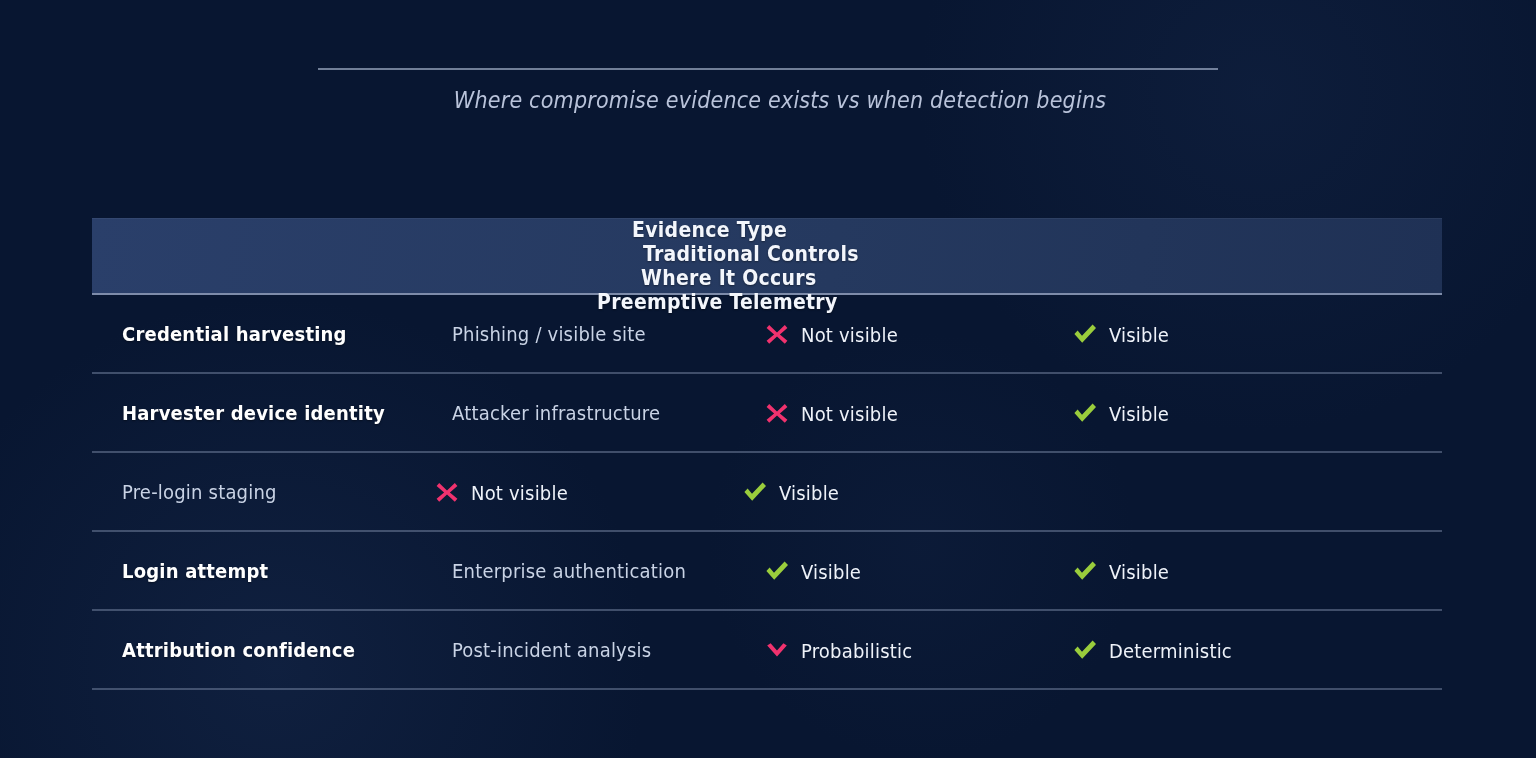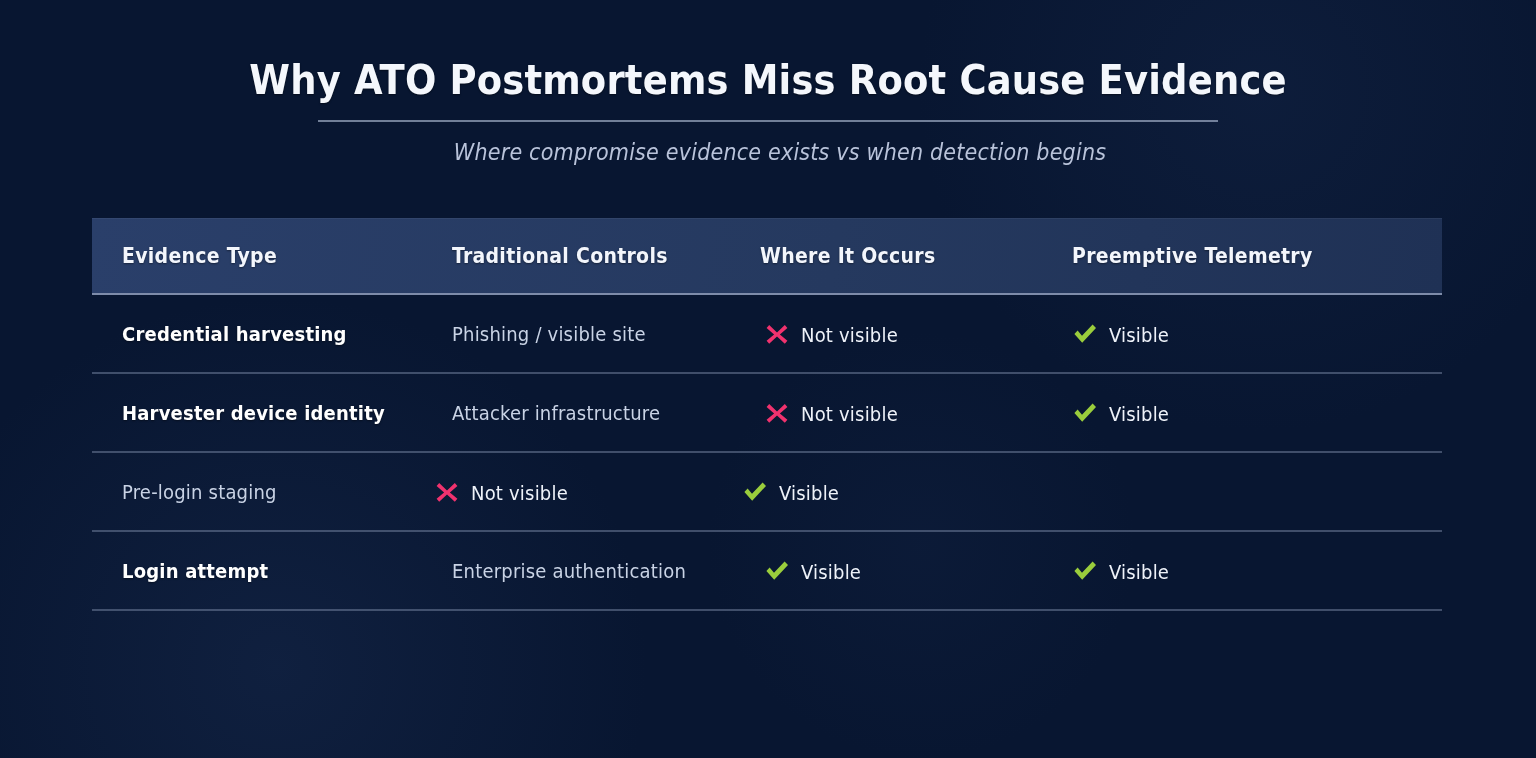--- a/index.html
+++ b/index.html
@@ -69,20 +69,21 @@
     width: 1350px;
   }
 
   .thead {
     display: flex;
     align-items: center;
     height: 75px;
     background: linear-gradient(100deg, #2A3F6A 0%, #25395F 55%, #1F3155 100%);
     border-bottom: 2px solid #7E8CAA;
     box-shadow: inset 0 1px 0 rgba(255,255,255,0.05);
+    flex-direction: column;
   }
   .thead .th {
     font-size: 21px;
     font-weight: 700;
     color: #F3F6FC;
     letter-spacing: 0.3px;
     text-shadow: 0 1px 2px rgba(0,0,0,0.40);
   }
 
   .trow {
@@ -135,21 +136,20 @@
     display: block;
   }
   .icon svg { display: block; width: 26px; height: 26px; }
 </style>
 </head>
 <body>
 
 <div id="canvas">
 
   <div class="title-block">
-    <div class="main-title">Why ATO Postmortems Miss Root Cause Evidence</div>
     <div class="title-rule"></div>
     <div class="subtitle">Where compromise evidence exists vs when detection begins</div>
   </div>
 
   <div class="table">
 
     <div class="thead">
       <div class="th c1">Evidence Type</div>
       <div class="th c3">Traditional Controls</div>
       <div class="th c2">Where It Occurs</div>
@@ -229,16 +229,36 @@
     </div>
     <div class="c4 cell-status">
       <span class="icon">
               <svg viewBox="0 0 26 26" xmlns="http://www.w3.org/2000/svg">
                 <path d="M2.4 13.1 L5.6 9.6 L10.0 14.8 L20.6 3.6 L24.0 6.9 L10.2 21.8 Z" fill="#9ACD3C"></path>
               </svg>
             </span>
       <span class="status-text">Visible</span>
     </div>
   </div>
+        <div class="trow">
+    <div class="c1 cell-evidence">Attribution confidence</div>
+    <div class="c2 cell-where">Post-incident analysis</div>
+    <div class="c3 cell-status">
+      <span class="icon">
+              <svg viewBox="0 0 26 26" xmlns="http://www.w3.org/2000/svg">
+                <path d="M3.2 8.4 L6.6 6.2 L13.0 13.6 L19.4 6.2 L22.8 8.4 L13.0 19.6 Z" fill="#F0326E"></path>
+              </svg>
+            </span>
+      <span class="status-text">Probabilistic</span>
+    </div>
+    <div class="c4 cell-status">
+      <span class="icon">
+              <svg viewBox="0 0 26 26" xmlns="http://www.w3.org/2000/svg">
+                <path d="M2.4 13.1 L5.6 9.6 L10.0 14.8 L20.6 3.6 L24.0 6.9 L10.2 21.8 Z" fill="#9ACD3C"></path>
+              </svg>
+            </span>
+      <span class="status-text">Deterministic</span>
+    </div>
+  </div>
       </div>
 
   </div>
 </div>
 
 </body></html>

